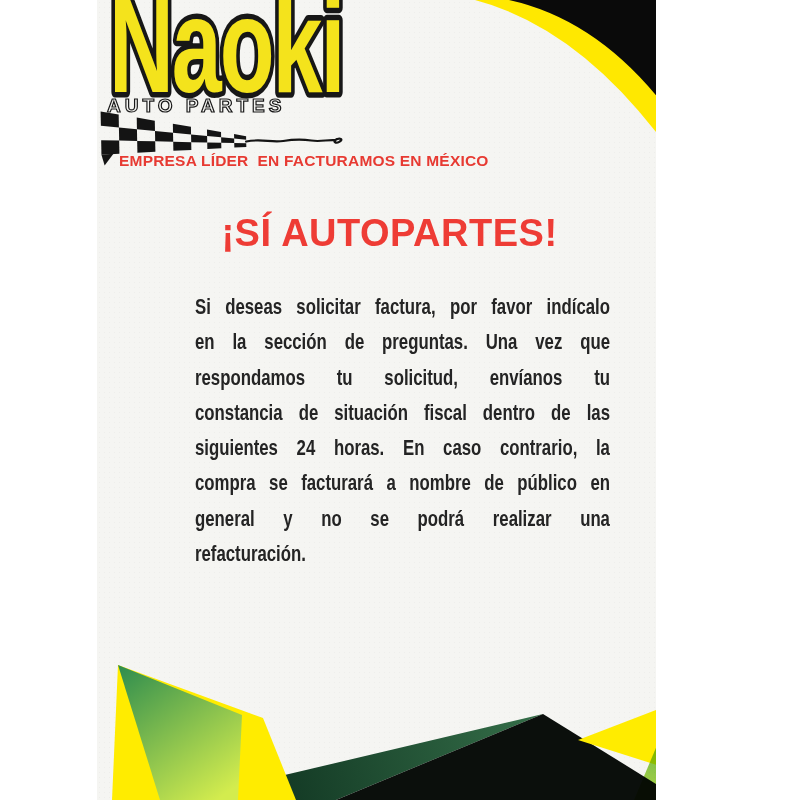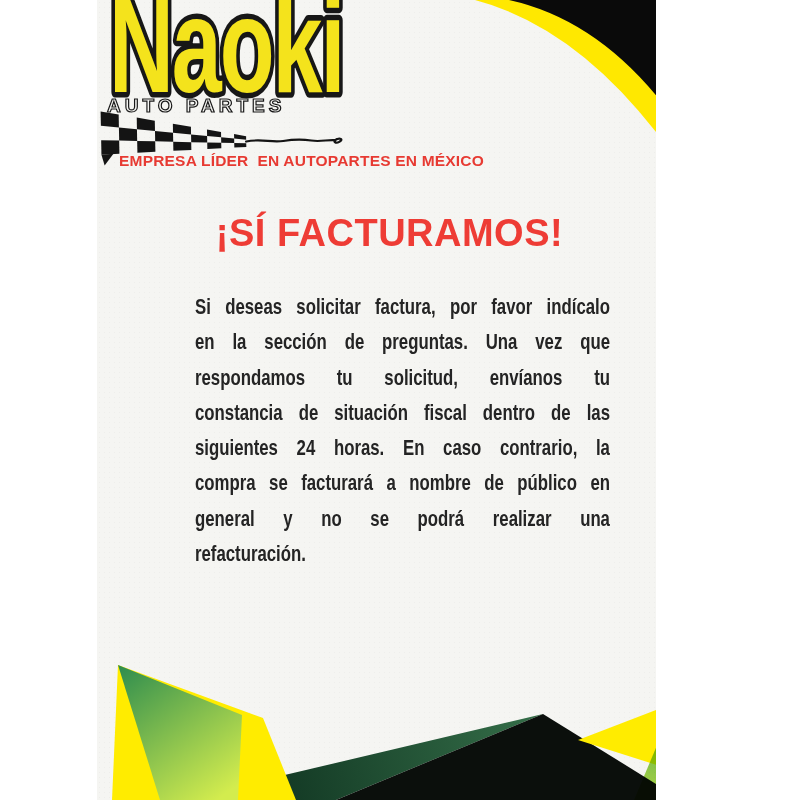--- a/index.html
+++ b/index.html
@@ -59,23 +59,23 @@
         <polygon points="36,39.5 54,40.2 54,51.8 36,52.5"></polygon>
         <polygon points="72,41.0 90,41.8 90,50.3 72,51.0"></polygon>
         <polygon points="106,42.4 120,43.0 120,49.0 106,49.6"></polygon>
         <polygon points="133,43.5 145,44 145,48 133,48.5"></polygon>
         <polygon points="0,54 12,53.2 3,66"></polygon>
         <path d="M145,42 C160,38.5 170,44 182,42 S 200,40 210,42 S 226,41 234,42
                  c 5,-3.5 8.5,-0.5 4,2 c -3.5,2 -7,-0.5 -2.5,-3" fill="none" stroke="#141414" stroke-width="2.4" stroke-linecap="round"></path>
       </g>
     </svg>
 
-    <div class="tagline">EMPRESA LÍDER  EN AUTOPARTES EN MÉXICO</div>
+    <div class="tagline">EMPRESA LÍDER  EN FACTURAMOS EN MÉXICO</div>
 
-    <h1 class="headline">¡SÍ FACTURAMOS!</h1>
+    <h1 class="headline">¡SÍ AUTOPARTES!</h1>
 
     <div class="bodytext">
       <div class="body-line">Si deseas solicitar factura, por favor indícalo</div>
       <div class="body-line">en la sección de preguntas. Una vez que</div>
       <div class="body-line">respondamos tu solicitud, envíanos tu</div>
       <div class="body-line">constancia de situación fiscal dentro de las</div>
       <div class="body-line">siguientes 24 horas. En caso contrario, la</div>
       <div class="body-line">compra se facturará a nombre de público en</div>
       <div class="body-line">general y no se podrá realizar una</div>
       <div class="body-line last">refacturación.</div>

